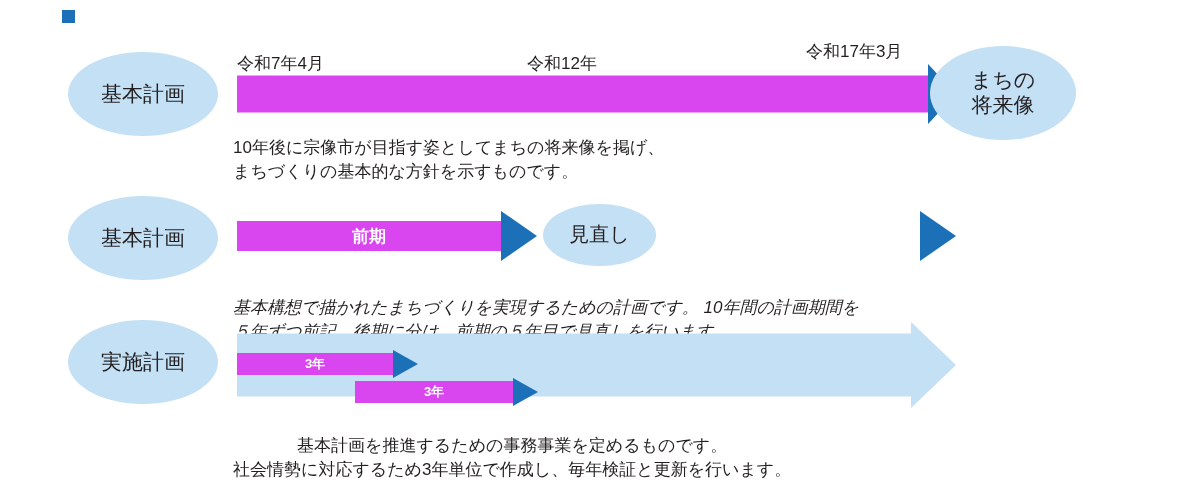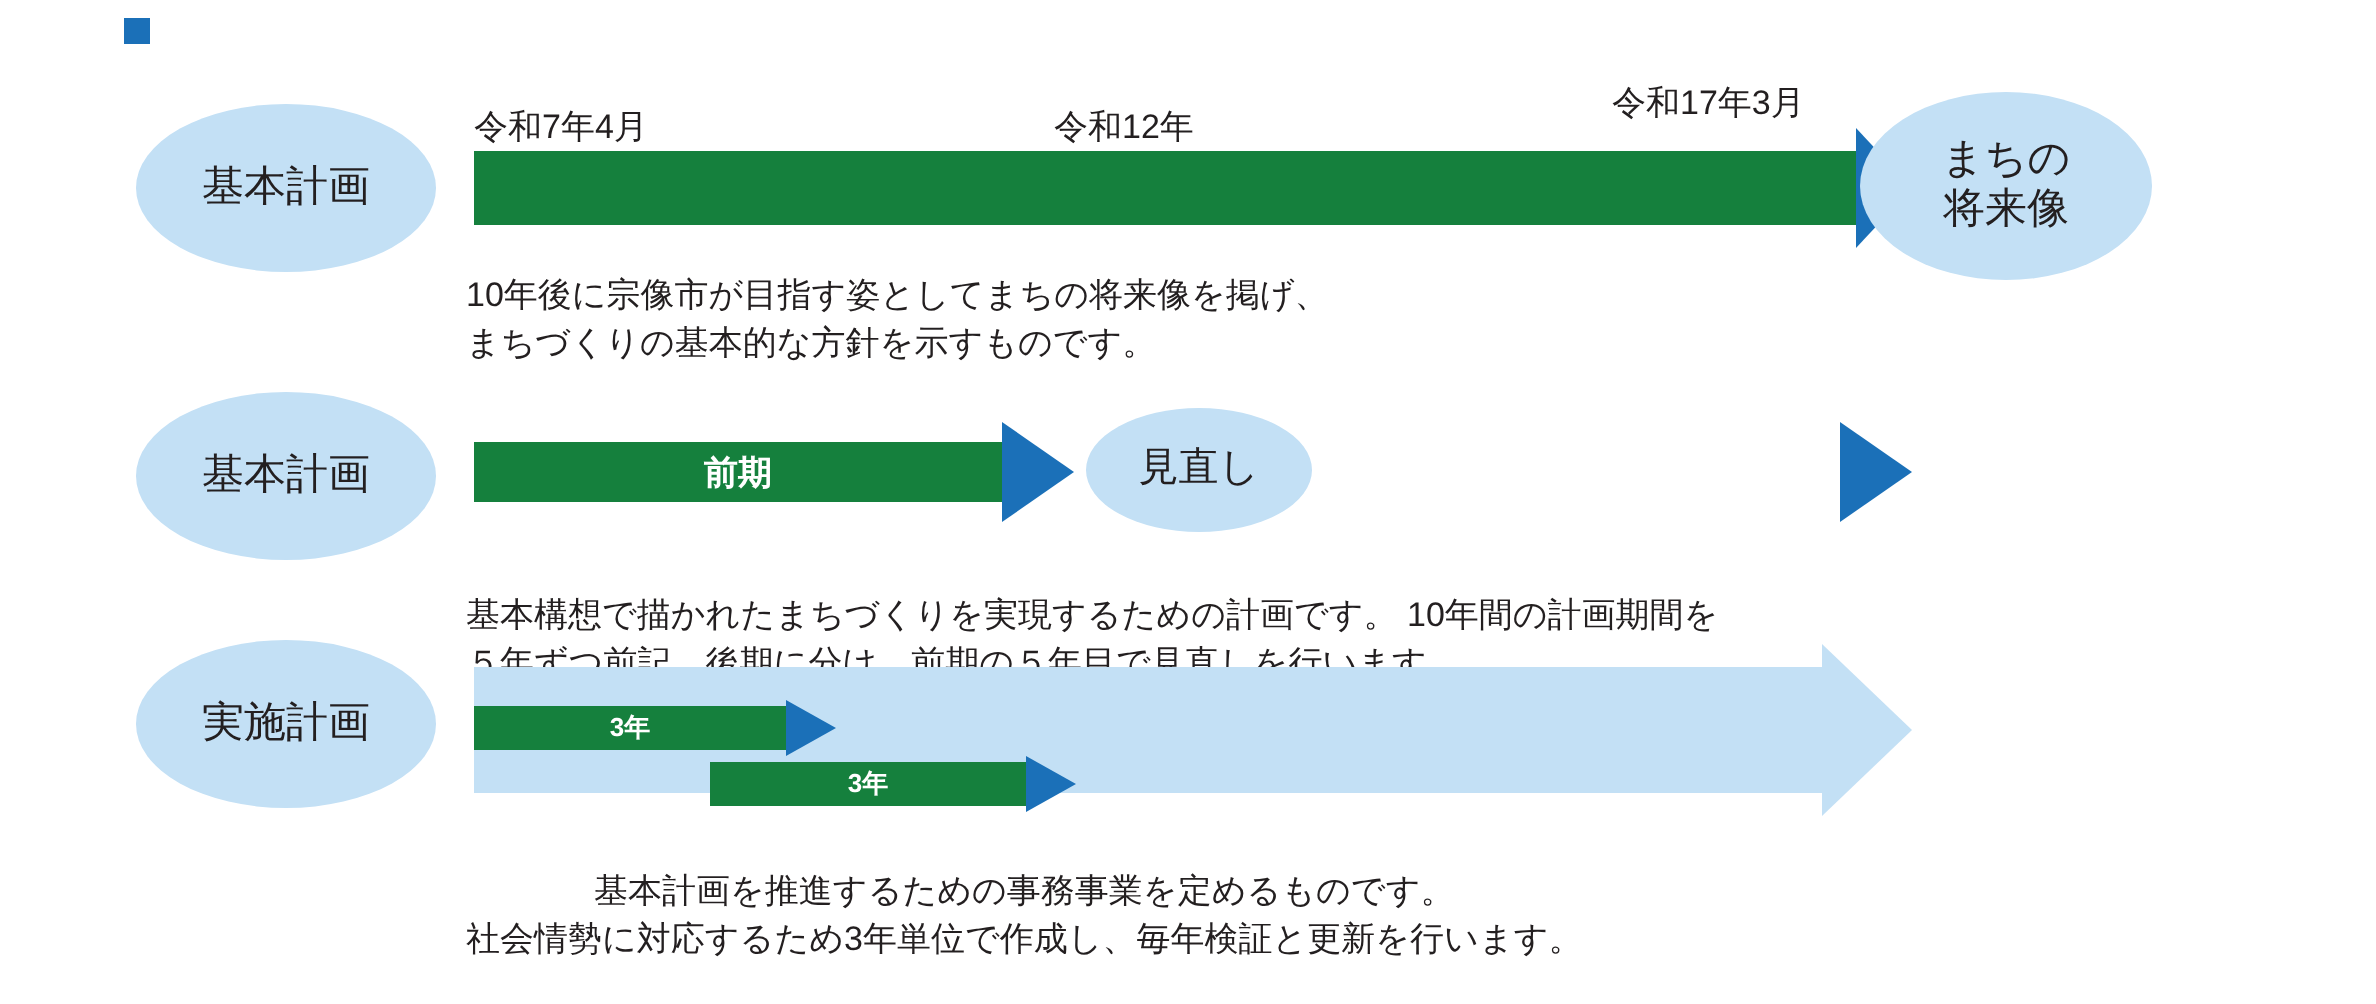--- a/index.html
+++ b/index.html
@@ -78,21 +78,21 @@
     right: 0;
     top: 50%;
     transform: translateY(-50%);
     width: 0;
     height: 0;
     border-style: solid;
     border-color: transparent;
   }
 
   
-  .arrow.dark .body { background: #15803d; }
+  .arrow.dark .body { background: #d946ef; }
   .arrow.dark .head { border-left-color: #1b70b8; }
   
   .arrow.pale .body { background: #c3e0f5; }
   .arrow.pale .head { border-left-color: #c3e0f5; }
 
   
   #arrow-kihon-kousou { left: 237px; top: 64px; width: 719px; height: 60px; }
   #arrow-kihon-kousou .body { width: 691px; height: 37px; }
   #arrow-kihon-kousou .head { border-width: 30px 0 30px 28px; }
 
@@ -133,21 +133,21 @@
   
   .description {
     position: absolute;
     font-size: 17px;
     line-height: 1.42;
     color: #231f20;
     white-space: pre-line;
     margin-top: 20px;
   }
   #desc-kihon-kousou  { left: 233px; top: 116px; }
-  #desc-kihon-keikaku { left: 233px; top: 276px; }
+  #desc-kihon-keikaku { left: 233px; top: 276px; font-style: italic; }
   #desc-jisshi-keikaku{ left: 233px; top: 414px; text-align: center; }
 </style>
 </head>
 <body>
 
 <div id="diagram-title">
   <span class="bullet"></span>
 </div>
 
 <div class="ellipse" id="ellipse-kihon-kousou">基本計画</div>

